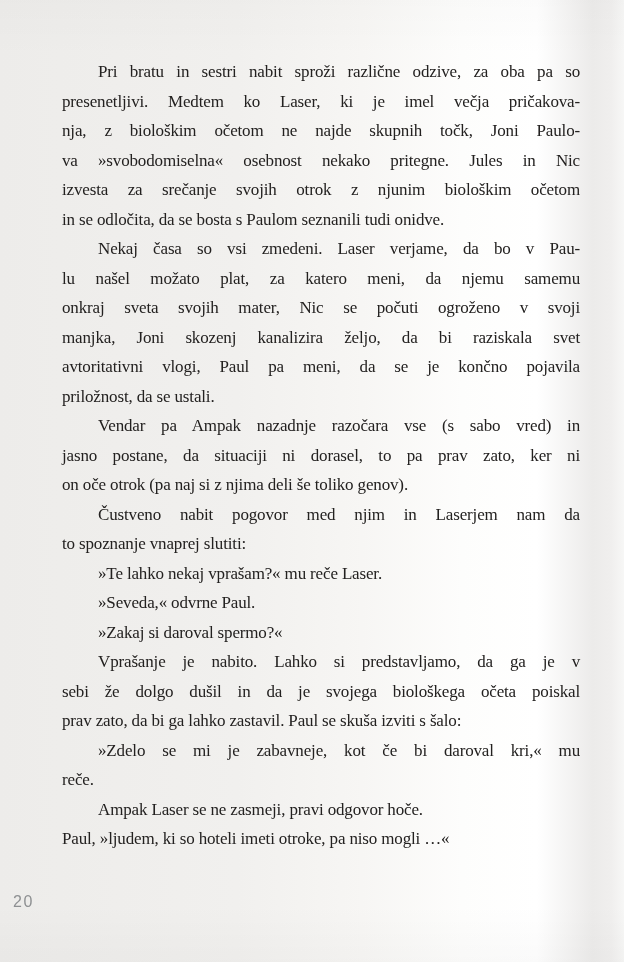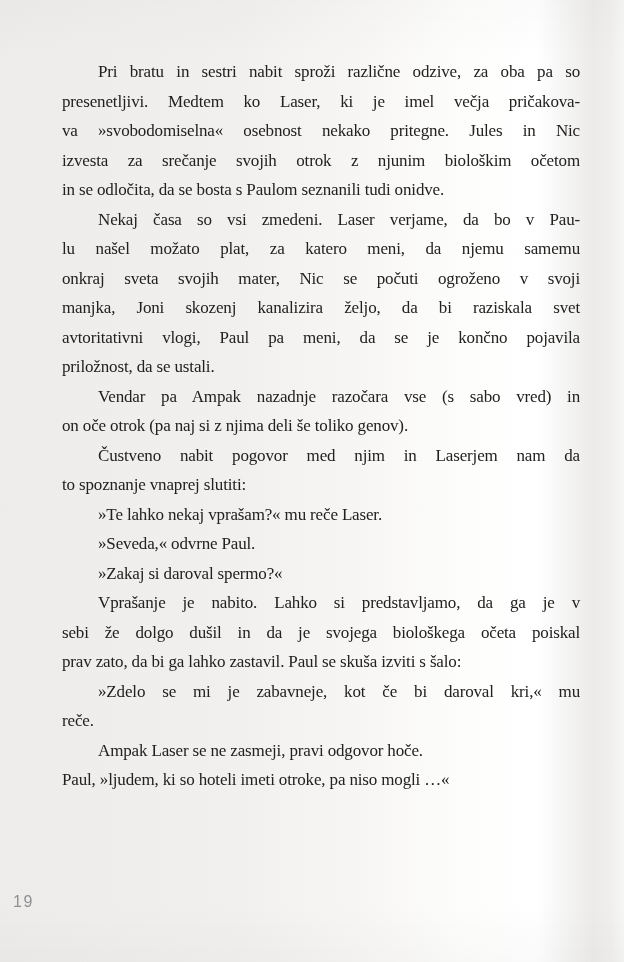--- a/index.html
+++ b/index.html
@@ -50,34 +50,36 @@
   }
 </style>
 </head>
 <body>
 
 <div class="page">
   <div class="text-block">
       <div class="para">
         <div class="line first">Pri bratu in sestri nabit sproži različne odzive, za oba pa so</div>
         <div class="line">presenetljivi. Medtem ko Laser, ki je imel večja pričakova-</div>
+        <div class="line">nja, z biološkim očetom ne najde skupnih točk, Joni Paulo-</div>
         <div class="line">va »svobodomiselna« osebnost nekako pritegne. Jules in Nic</div>
         <div class="line">izvesta za srečanje svojih otrok z njunim biološkim očetom</div>
         <div class="line last">in se odločita, da se bosta s Paulom seznanili tudi onidve.</div>
       </div>
       <div class="para">
         <div class="line first">Nekaj časa so vsi zmedeni. Laser verjame, da bo v Pau-</div>
         <div class="line">lu našel možato plat, za katero meni, da njemu samemu</div>
         <div class="line">onkraj sveta svojih mater, Nic se počuti ogroženo v svoji</div>
         <div class="line">manjka, Joni skozenj kanalizira željo, da bi raziskala svet</div>
         <div class="line">avtoritativni vlogi, Paul pa meni, da se je končno pojavila</div>
         <div class="line last">priložnost, da se ustali.</div>
       </div>
       <div class="para">
         <div class="line first">Vendar pa Ampak nazadnje razočara vse (s sabo vred) in</div>
+        <div class="line">jasno postane, da situaciji ni dorasel, to pa prav zato, ker ni</div>
         <div class="line last">on oče otrok (pa naj si z njima deli še toliko genov).</div>
       </div>
       <div class="para">
         <div class="line first">Čustveno nabit pogovor med njim in Laserjem nam da</div>
         <div class="line last">to spoznanje vnaprej slutiti:</div>
       </div>
       <div class="para">
         <div class="line first last">»Te lahko nekaj vprašam?« mu reče Laser.</div>
       </div>
       <div class="para">
@@ -95,14 +97,14 @@
         <div class="line first">»Zdelo se mi je zabavneje, kot če bi daroval kri,« mu</div>
         <div class="line last">reče.</div>
       </div>
       <div class="para">
         <div class="line first last">Ampak Laser se ne zasmeji, pravi odgovor hoče.</div>
       </div>
       <div class="para">
         <div class="line last">Paul, »ljudem, ki so hoteli imeti otroke, pa niso mogli …«</div>
       </div>
     </div>
-  <div class="page-number">19</div>
+  <div class="page-number">20</div>
 </div>
 
 </body></html>

